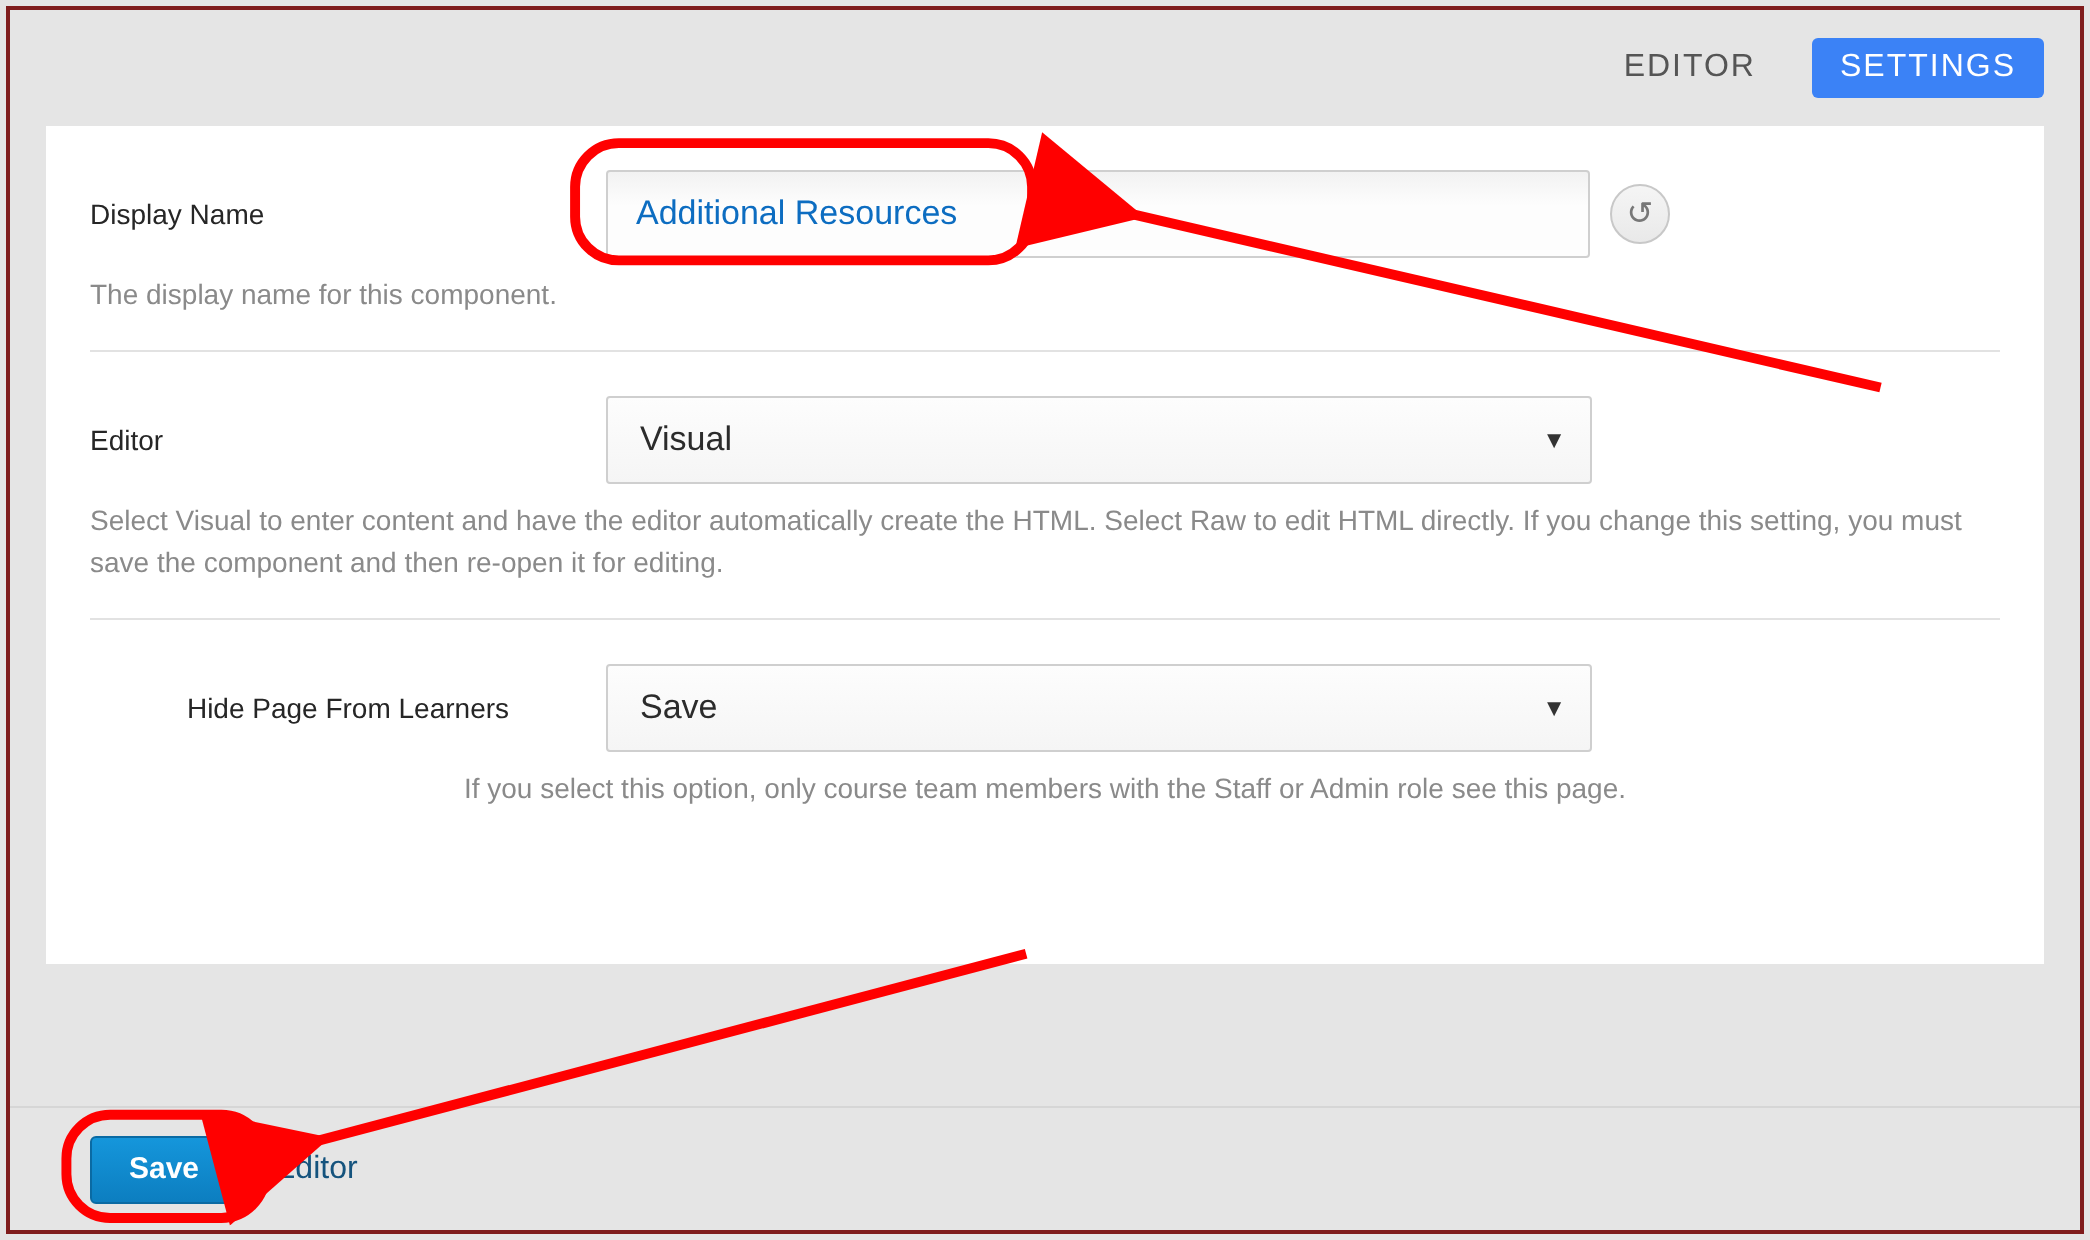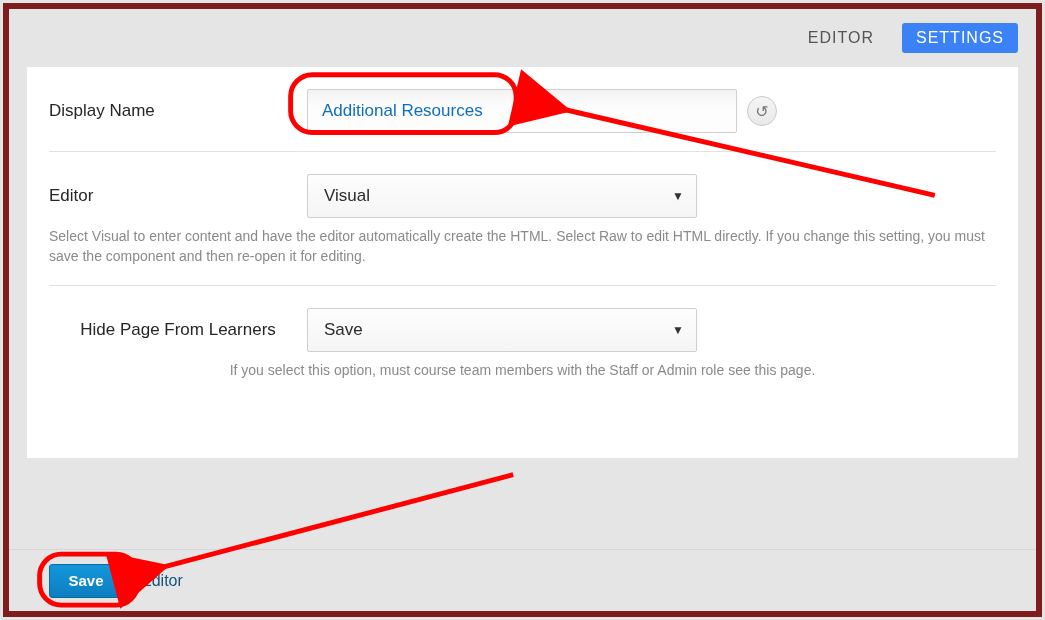--- a/index.html
+++ b/index.html
@@ -7,21 +7,21 @@
   body {
     background: #e5e5e5;
     font-family: "Segoe UI", Arial, sans-serif;
     width: 1045px;
     height: 620px;
     position: relative;
   }
   .shell {
     position: absolute;
     inset: 3px;
-    border: 6px solid #7f1d1d;
+    border: 2px solid #7f1d1d;
     background: #e5e5e5;
   }
   .tabbar {
     display: flex;
     justify-content: flex-end;
     padding: 14px 18px 14px 18px;
     gap: 14px;
     font-size: 16px;
     letter-spacing: 1px;
   }
@@ -45,50 +45,50 @@
     padding: 22px 0 18px 0;
     border-bottom: 1px solid #e2e2e2;
   }
   .setting:last-child { border-bottom: none; }
   .row1 {
     display: flex;
     align-items: center;
   }
   .row1 .lbl {
     width: 258px;
-    font-size: 17px;
+    font-size: 14px;
     color: #262626;
   }
   .ctrlwrap {
     display: flex;
     align-items: center;
     gap: 10px;
   }
   .txt {
-    width: 430px;
+    width: 492px;
     height: 44px;
     border: 1px solid #cfcfcf;
     border-radius: 2px;
     background: linear-gradient(#f2f2f2, #fdfdfd 40%);
     font-size: 17px;
     color: #0d6dc1;
     padding: 0 14px;
     font-family: inherit;
   }
   .resetbtn {
     width: 30px; height: 30px;
     border: 1px solid #c8c8c8;
     border-radius: 50%;
     background: linear-gradient(#f5f5f5,#e9e9e9);
     display: flex; align-items: center; justify-content: center;
     color: #777; font-size: 16px;
     cursor: pointer;
   }
   .sel {
-    width: 390px;
+    width: 493px;
     height: 44px;
     border: 1px solid #cfcfcf;
     border-radius: 2px;
     background: linear-gradient(#fdfdfd,#f5f5f5);
     display: flex;
     align-items: center;
     justify-content: space-between;
     padding: 0 12px 0 16px;
     font-size: 17px;
     color: #2b2b2b;
@@ -149,20 +149,21 @@
     <div class="setting">
       <div class="row1">
         <div class="lbl">Display Name</div>
         <div class="ctrlwrap">
           <input class="txt" type="text" value="Additional Resources" style="">
           <div class="resetbtn">
             <span>↺</span>
           </div>
         </div>
       </div>
+      <div class="help">The display name for this component.</div>
     </div>
 
     <div class="setting">
       <div class="row1">
         <div class="lbl">Editor</div>
         <div class="ctrlwrap">
           <div class="sel">
             <span>Visual</span>
             <span class="caret">▼</span>
           </div>
@@ -174,21 +175,21 @@
     <div class="setting" style="border-bottom:none;text-align:center;">
       <div class="row1">
         <div class="lbl">Hide Page From Learners</div>
         <div class="ctrlwrap">
           <div class="sel">
             <span>Save</span>
             <span class="caret">▼</span>
           </div>
         </div>
       </div>
-      <div class="help">If you select this option, must course team members with the Staff or Admin role see this page.</div>
+      <div class="help">If you select this option, only course team members with the Staff or Admin role see this page.</div>
     </div>
 
   </div>
 
   <div class="footer">
     <button class="savebtn">Save</button>
     <span class="cancel">Editor</span>
   </div>
 
   <div class="anno">

